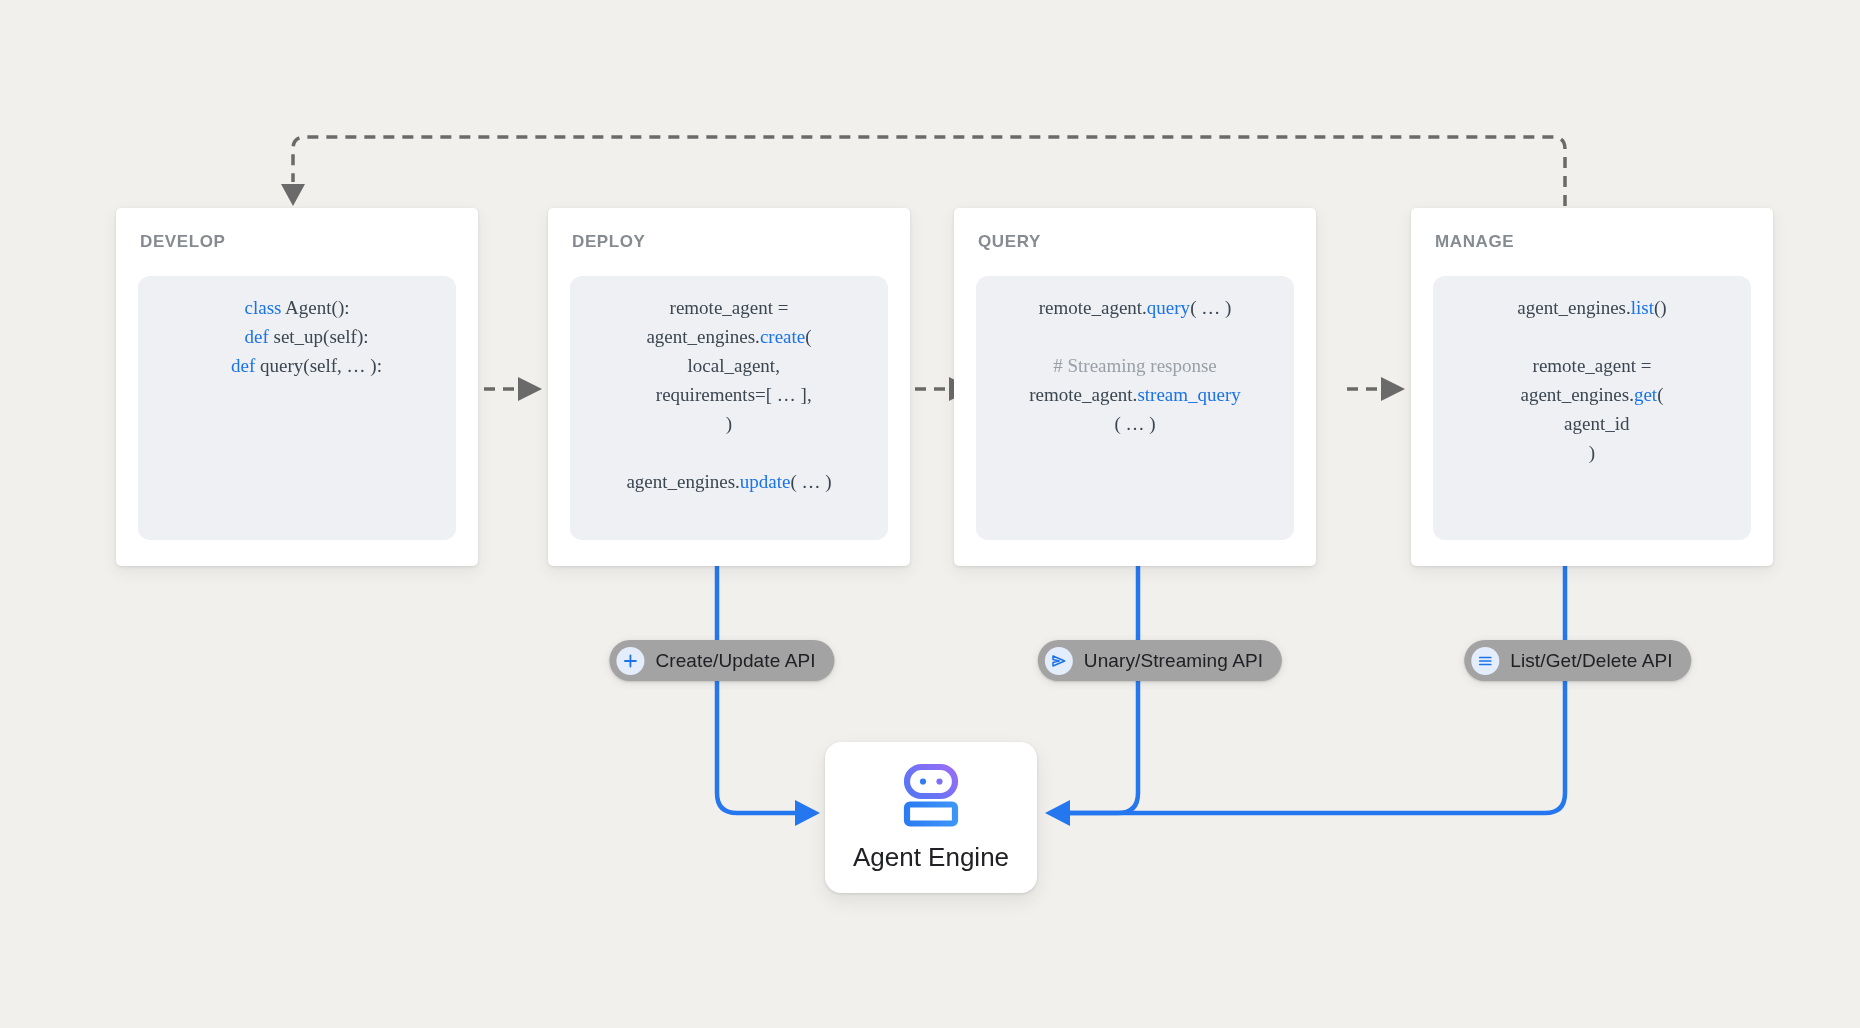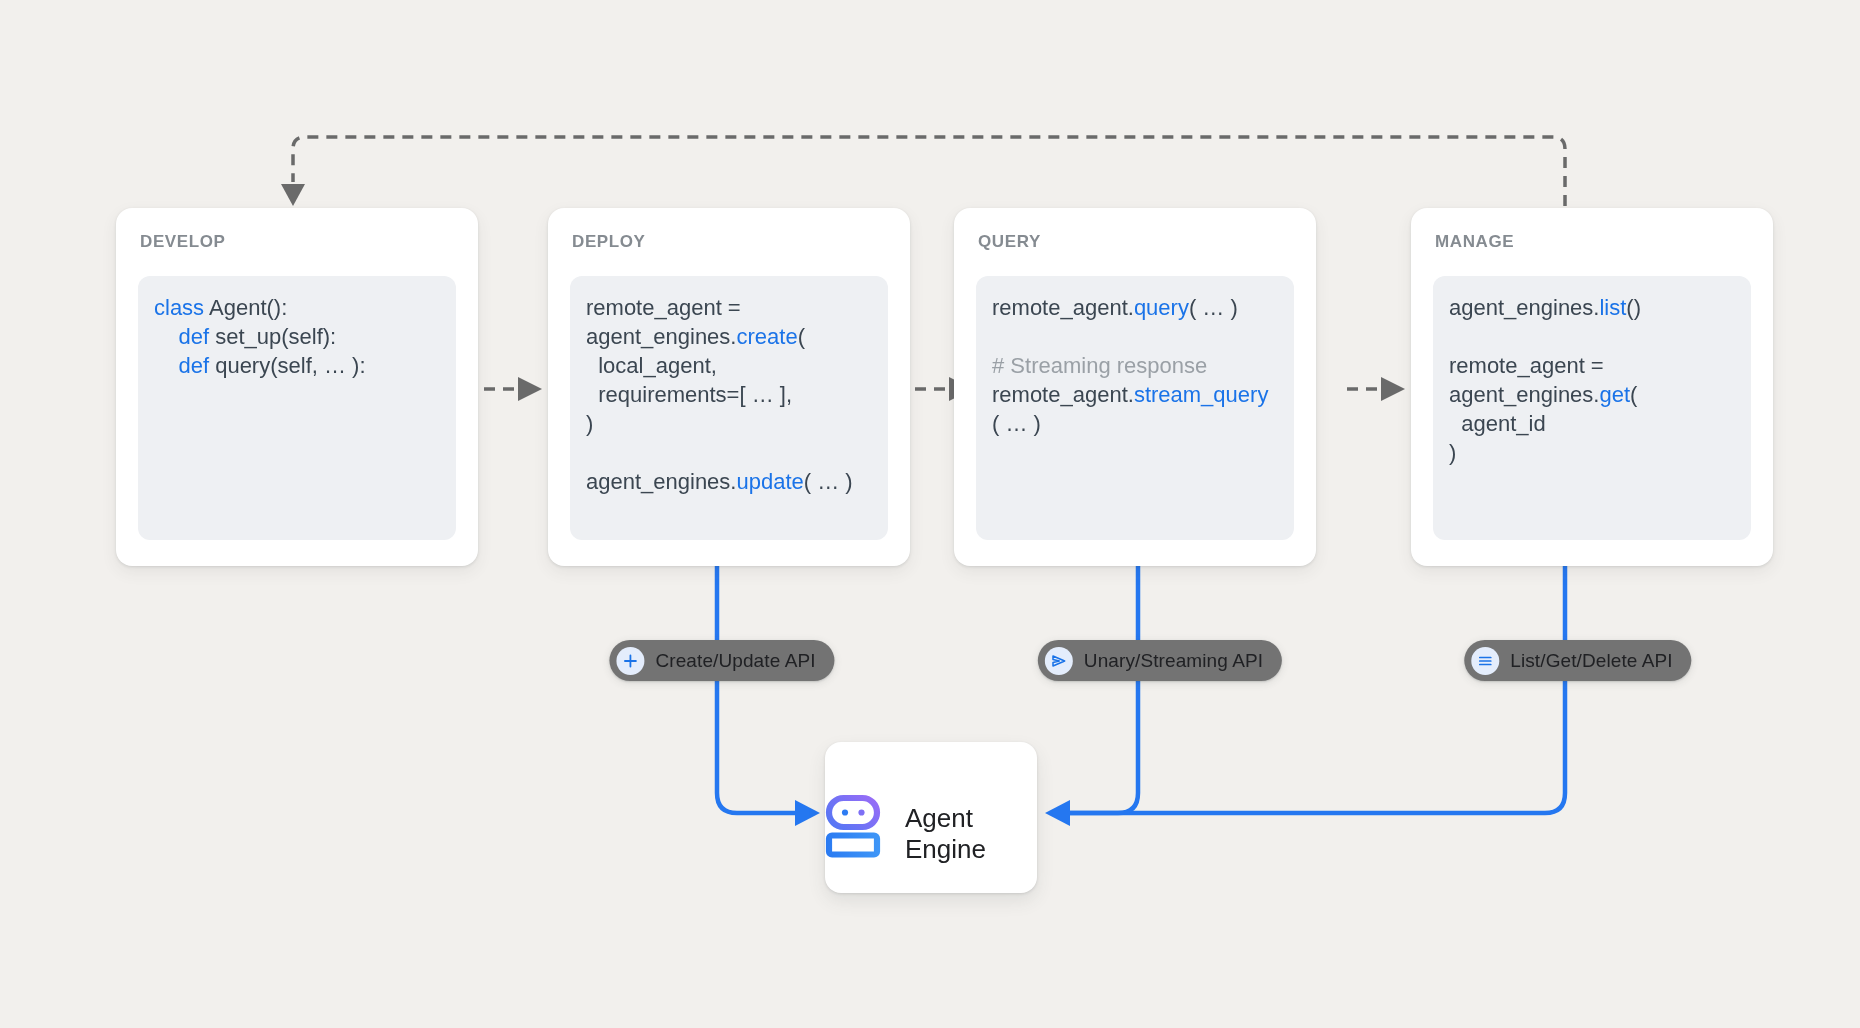--- a/index.html
+++ b/index.html
@@ -28,21 +28,21 @@
   .dashed-arrowhead{fill:var(--dash-gray);}
   .blue-line{fill:none;stroke:var(--accent-blue);stroke-width:4.5;}
   .blue-arrowhead{fill:var(--accent-blue);}
 
   .card{
     position:absolute;
     top:208px;
     width:362px;
     height:358px;
     background:var(--card-bg);
-    border-radius:16px;
+    border-radius:5px;
     box-shadow:0 1px 3px rgba(60,64,67,.14), 0 6px 16px rgba(60,64,67,.08);
     padding:24px 22px 24px 22px;
     z-index:1;
   }
   .card-develop{left:116px;}
   .card-deploy{left:548px;}
   .card-query{left:954px;}
   .card-manage{left:1411px;}
   .card-title{
     color:var(--title-gray);
@@ -53,35 +53,36 @@
   }
   .code-panel{
     margin-top:24px;
     background:var(--panel-bg);
     border-radius:12px;
     height:264px;
     padding:17px 16px;
     overflow:hidden;
   }
   .code-line{
-    font-family:Liberation Sans, sans-serif;
-    font-size:22px;
+    font-family:Liberation Serif, serif;
+    font-size:19px;
     line-height:29px;
     white-space:pre;
     color:var(--code-text);
+    text-align:center;
   }
   .tok-tx{color:var(--code-text);}
   .tok-kw{color:var(--code-keyword);}
   .tok-cm{color:var(--code-comment);}
 
   .api-pill{
     position:absolute;
     top:640px;
     height:41px;
-    background:#737373;
+    background:#a3a3a3;
     border-radius:999px;
     display:flex;
     align-items:center;
     gap:11px;
     padding:0 19px 0 7px;
     box-shadow:0 1px 2px rgba(60,64,67,.2), 0 2px 8px rgba(60,64,67,.12);
     transform:translateX(-50%);
     z-index:2;
     white-space:nowrap;
   }
@@ -100,24 +101,23 @@
     letter-spacing:.1px;
   }
 
   .engine-box{
     position:absolute;
     left:825px;top:742px;
     width:212px;height:151px;
     background:#fff;
     border-radius:16px;
     box-shadow:0 1px 3px rgba(60,64,67,.16), 0 8px 18px rgba(60,64,67,.1);
-    display:flex;flex-direction:row;align-items:center;
+    display:flex;flex-direction:column;align-items:center;
     padding-top:21px;
     z-index:2;
-    gap:24px;
   }
   .engine-label{
     margin-top:11px;
     font-size:26px;
     font-weight:500;
     color:var(--engine-text);
   }
 </style>
 </head>
 <body>

